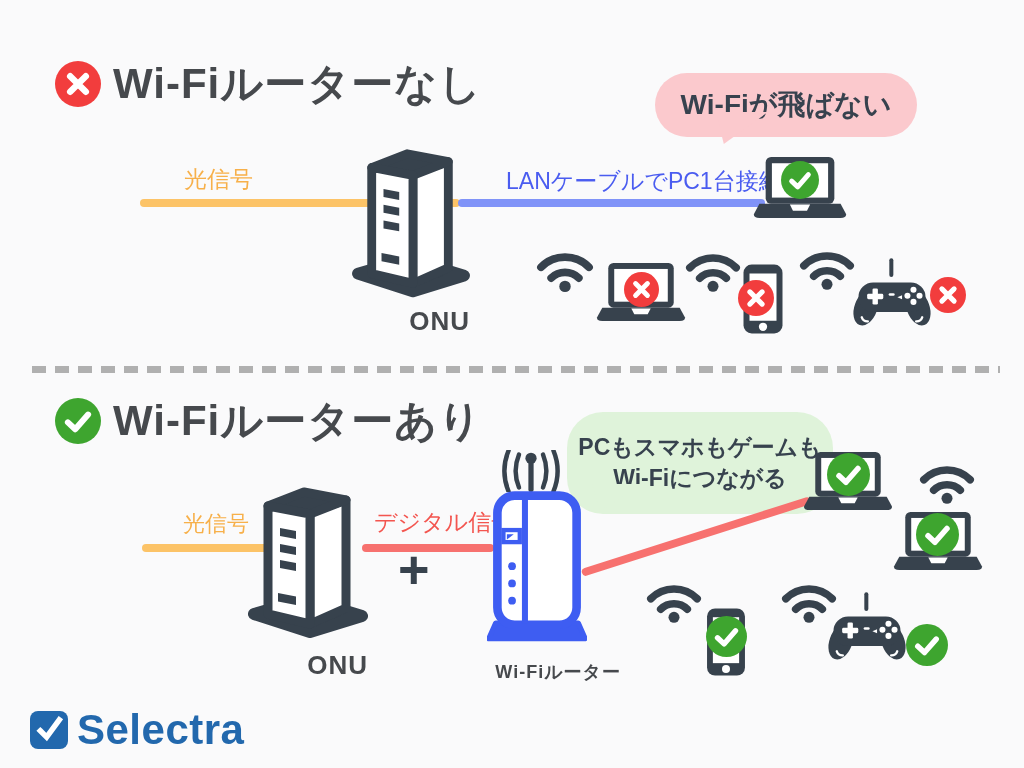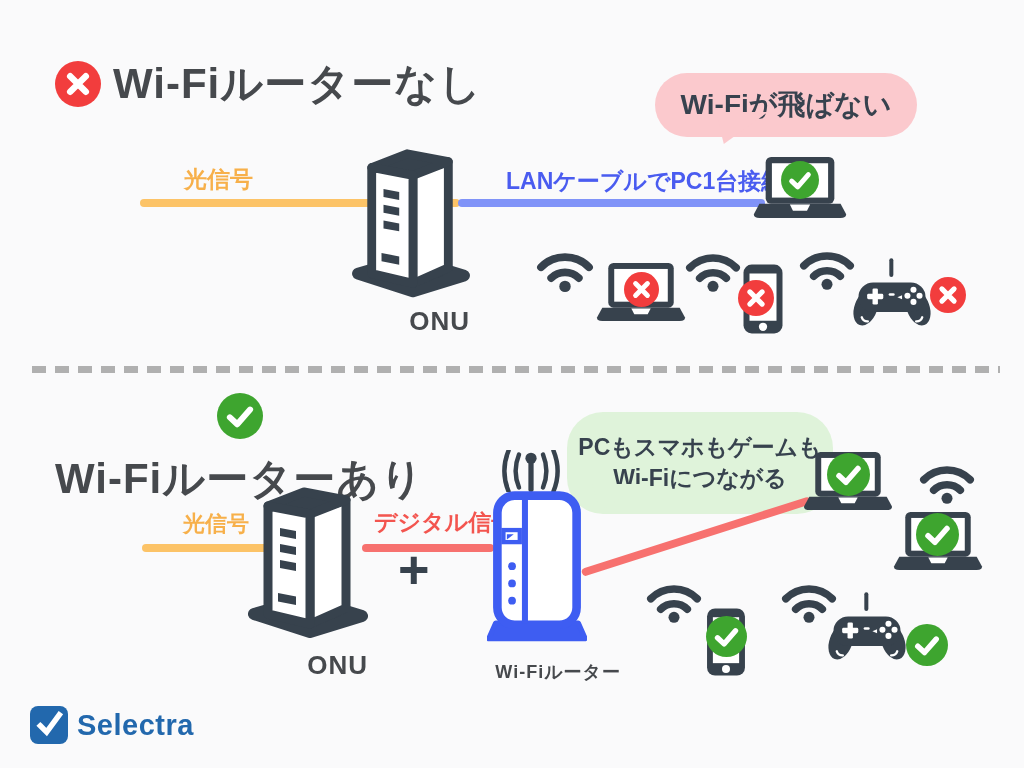--- a/index.html
+++ b/index.html
@@ -14,34 +14,34 @@
   }
   html,body{margin:0;padding:0;}
   #canvas{position:relative;width:1024px;height:768px;background:var(--background);
     font-family:"Liberation Sans","DejaVu Sans",sans-serif;overflow:hidden;}
   .abs{position:absolute;}
   .nowrap{white-space:nowrap;}
   .title-row{display:flex;align-items:center;gap:12px;}
   .title-text{font-size:42px;font-weight:bold;color:var(--title-text);letter-spacing:1px;}
   .badge{display:block;}
   .line{border-radius:4px;}
-  .line-label{font-size:23px;font-weight:bold;white-space:nowrap;}
+  .line-label{font-size:23px;font-weight:normal;white-space:nowrap;}
   .bubble{display:flex;flex-direction:column;align-items:center;justify-content:center;
     font-weight:bold;color:var(--bubble-text);text-align:center;margin-top:20px;}
   .tail{position:absolute;clip-path:polygon(0 0,100% 0,15% 100%);}
   .device-label{font-size:26px;font-weight:bold;color:var(--title-text);text-align:right;letter-spacing:1px;}
   .plus{font-size:54px;font-weight:bold;color:var(--dark);line-height:1;}
   .divider{height:7px;background:repeating-linear-gradient(90deg,var(--divider) 0 14px,transparent 14px 23px);}
   .icon-dark{color:var(--dark);}
   .icon-red{color:var(--red);}
   .icon-green{color:var(--green);}
   .icon-router{color:var(--router-blue);}
   .logo-square{width:38px;height:38px;border-radius:8px;background:var(--brand-blue);
     display:flex;align-items:center;justify-content:center;}
-  .brand-text{font-size:29px;font-weight:bold;color:var(--brand-blue);letter-spacing:0.5px;}
+  .brand-text{font-size:42px;font-weight:bold;color:var(--brand-blue);letter-spacing:0.5px;}
 </style>
 </head>
 <body>
 
 <svg width="0" height="0" style="position:absolute" aria-hidden="true">
   <defs>
     <symbol id="sym-wifi" viewBox="0 0 100 78">
       <path d="M10 36 A56 56 0 0 1 90 36" fill="none" stroke="currentColor" stroke-width="13" stroke-linecap="round"></path>
       <path d="M27 54 A33 33 0 0 1 73 54" fill="none" stroke="currentColor" stroke-width="13" stroke-linecap="round"></path>
       <circle cx="50" cy="68" r="9.5" fill="currentColor"></circle>
@@ -170,21 +170,21 @@
     </svg>
   <svg class="abs icon-dark" style="left:845px;top:258px;" width="94" height="73">
       <use href="#sym-controller"></use>
     </svg>
   <svg class="abs icon-red" style="left:930px;top:277px;" width="36" height="36">
       <use href="#sym-xcircle"></use>
     </svg>
 
   <div class="abs divider" style="left:32px;top:366px;width:968px;"></div>
 
-  <div class="abs title-row" style="left:55px;top:393px;flex-direction:column;">
+  <div class="abs title-row" style="left:55px;top:393px;">
     <svg class="badge icon-green" width="46" height="46">
         <use href="#sym-checkcircle"></use>
       </svg>
     <div class="title-text nowrap">Wi-Fiルーターあり</div>
   </div>
 
   <div class="abs bubble" style="left:567px;top:392px;width:266px;height:102px;background:var(--green-bubble);border-radius:36px;font-size:23px;line-height:31px;">
     <span>PCもスマホもゲームも</span>
     <span>Wi-Fiにつながる</span>
   </div>

